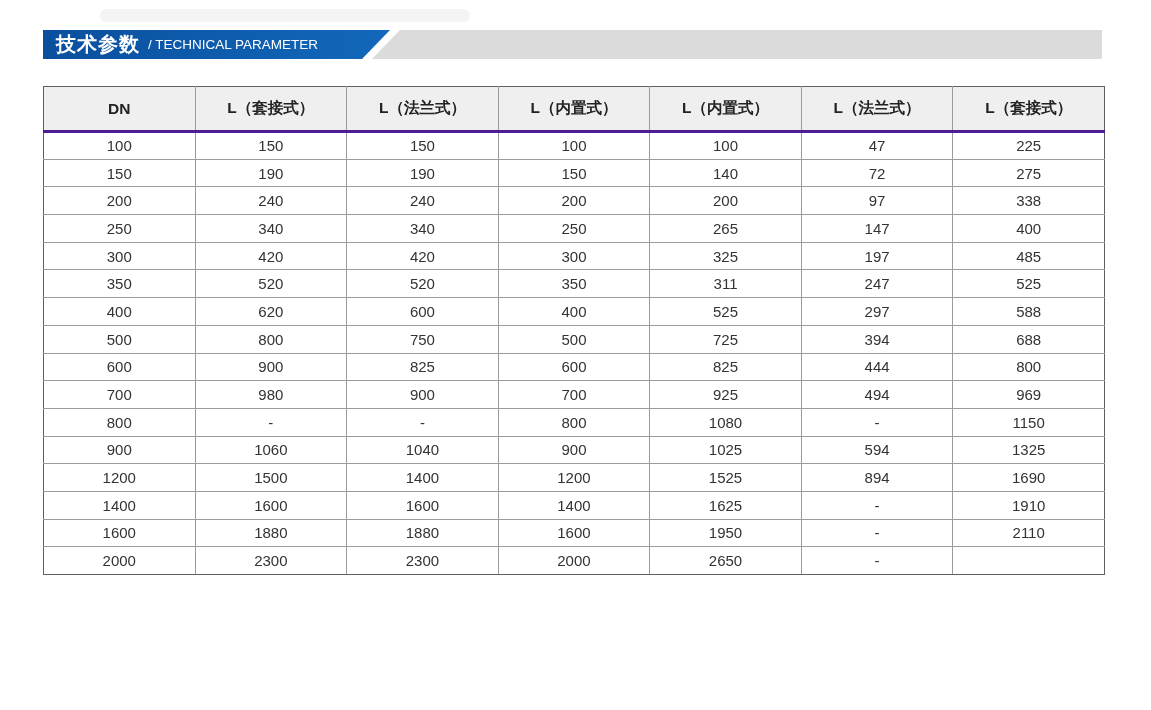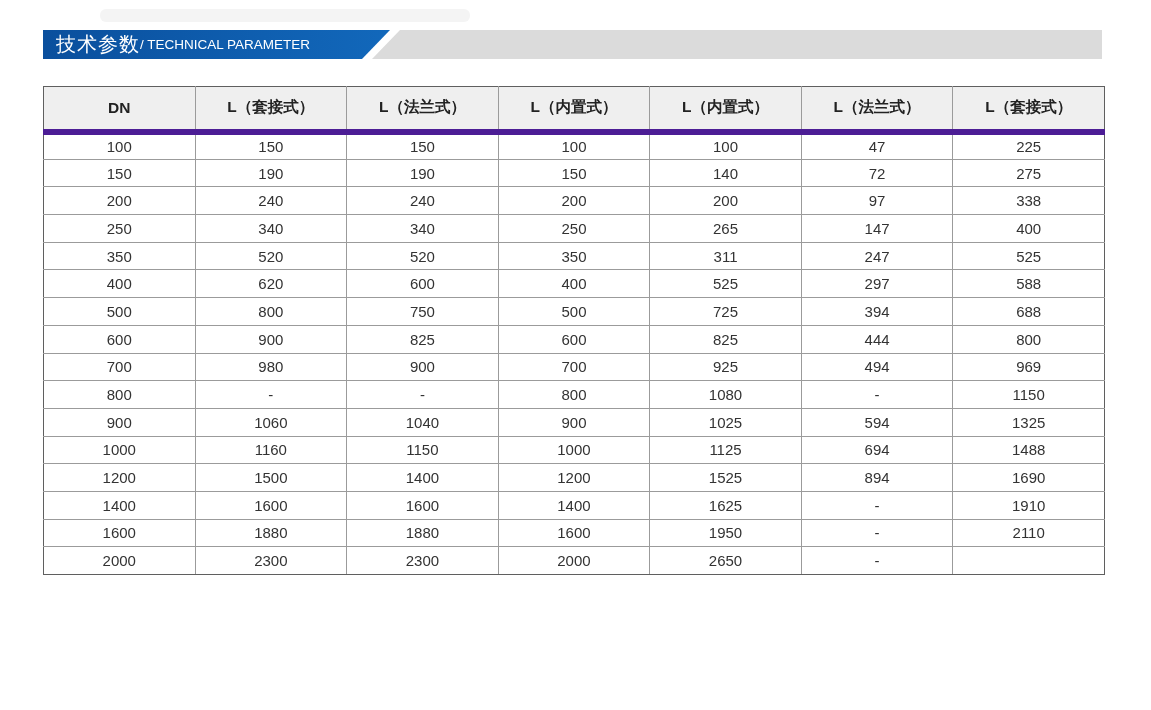--- a/index.html
+++ b/index.html
@@ -26,25 +26,26 @@
     background: linear-gradient(90deg, #0a4f9d 0%, #1268bb 100%);
     clip-path: polygon(0 0, 100% 0, calc(100% - 28px) 100%, 0 100%);
     display: flex;
     align-items: center;
     padding-left: 13px;
     color: #ffffff;
     white-space: nowrap;
   }
   .banner-blue .zh {
     font-size: 20px;
-    font-weight: normal;
+    font-weight: bold;
     letter-spacing: 1px;
   }
   .banner-blue .en {
     font-size: 13.5px;
+    margin-left: 8px;
     padding-bottom: 1px;
   }
   .banner-gray {
     position: absolute;
     left: 372px; top: 30px;
     width: 730px; height: 29px;
     background: #dbdbdb;
     clip-path: polygon(28px 0, 100% 0, 100% 100%, 0 100%);
   }
   
@@ -61,21 +62,21 @@
     vertical-align: middle;
     overflow: hidden;
     white-space: nowrap;
   }
   table.params th {
     height: 45px;
     background: #efefef;
     font-size: 15.5px;
     font-weight: bold;
     color: #222222;
-    border-bottom: 6px solid #4c1d95;
+    border-bottom: 3px solid #4c1d95;
   }
   table.params td {
     height: 27.7px;
     font-size: 15px;
     color: #333333;
     background: #ffffff;
   }
   table.params { border: 1px solid #5f5f5f; }
   table.params tr > th:first-child,
   table.params tr > td:first-child { border-left: 1px solid #5f5f5f; }
@@ -138,20 +139,29 @@
       <tr>
         <td>250</td>
         <td>340</td>
         <td>340</td>
         <td>250</td>
         <td>265</td>
         <td>147</td>
         <td>400</td>
       </tr>
       <tr>
+        <td>300</td>
+        <td>420</td>
+        <td>420</td>
+        <td>300</td>
+        <td>325</td>
+        <td>197</td>
+        <td>485</td>
+      </tr>
+      <tr>
         <td>350</td>
         <td>520</td>
         <td>520</td>
         <td>350</td>
         <td>311</td>
         <td>247</td>
         <td>525</td>
       </tr>
       <tr>
         <td>400</td>
@@ -201,29 +211,20 @@
       <tr>
         <td>900</td>
         <td>1060</td>
         <td>1040</td>
         <td>900</td>
         <td>1025</td>
         <td>594</td>
         <td>1325</td>
       </tr>
       <tr>
-        <td>1000</td>
-        <td>1160</td>
-        <td>1150</td>
-        <td>1000</td>
-        <td>1125</td>
-        <td>694</td>
-        <td>1488</td>
-      </tr>
-      <tr>
         <td>1200</td>
         <td>1500</td>
         <td>1400</td>
         <td>1200</td>
         <td>1525</td>
         <td>894</td>
         <td>1690</td>
       </tr>
       <tr>
         <td>1400</td>

